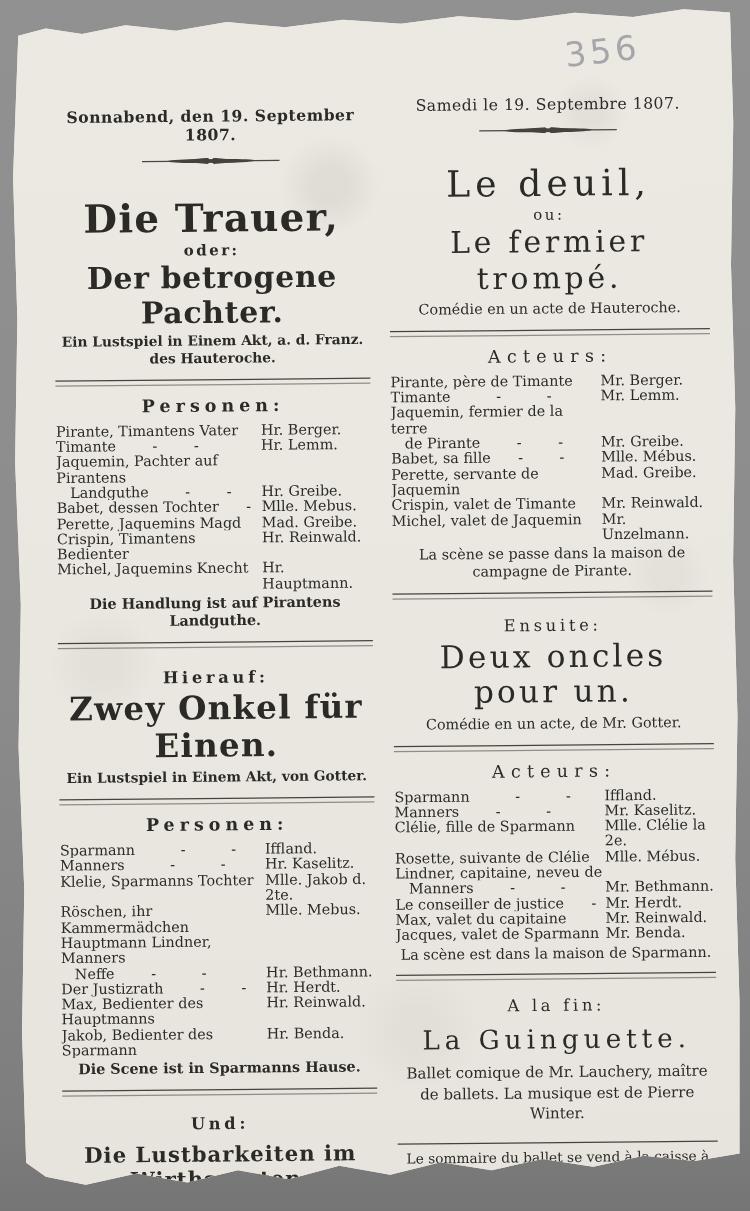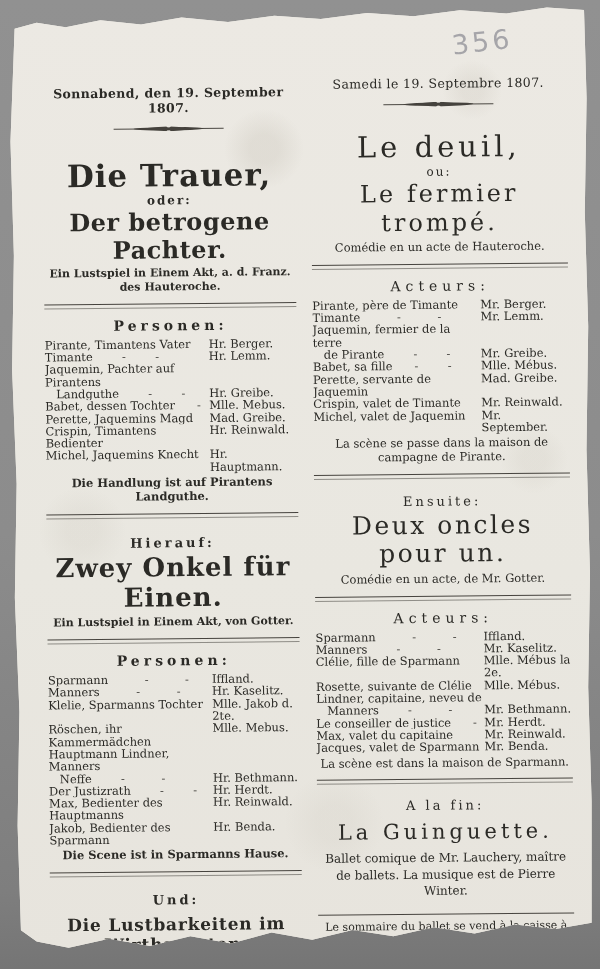--- a/index.html
+++ b/index.html
@@ -268,21 +268,21 @@
           <span class="perf">Mad. Greibe.</span>
         </div>
 
         <div class="cast-row">
           <span class="role">Crispin, valet de Timante</span>
           <span class="perf">Mr. Reinwald.</span>
         </div>
 
         <div class="cast-row">
           <span class="role">Michel, valet de Jaquemin</span>
-          <span class="perf">Mr. September.</span>
+          <span class="perf">Mr. Unzelmann.</span>
         </div>
       </div>
     <div class="scene-note">La scène se passe dans la maison de campagne de Pirante.</div>
 
     <div class="rule"></div>
 
     <div class="t-lead" style="margin-top:15px;">Ensuite:</div>
     <div class="play2-title-fr">Deux oncles pour un.</div>
     <div class="subtitle fr">Comédie en un acte, de Mr. Gotter.</div>
 
@@ -296,21 +296,21 @@
           <span class="perf">Iffland.</span>
         </div>
 
         <div class="cast-row">
           <span class="role">Manners        -          -</span>
           <span class="perf">Mr. Kaselitz.</span>
         </div>
 
         <div class="cast-row">
           <span class="role">Clélie, fille de Sparmann</span>
-          <span class="perf">Mlle. Mébus la 2e.</span>
+          <span class="perf">Mlle. Clélie la 2e.</span>
         </div>
 
         <div class="cast-row">
           <span class="role">Rosette, suivante de Clélie</span>
           <span class="perf">Mlle. Mébus.</span>
         </div>
 
         <div class="cast-row">
           <span class="role">Lindner, capitaine, neveu de</span>
           <span class="perf"></span>

